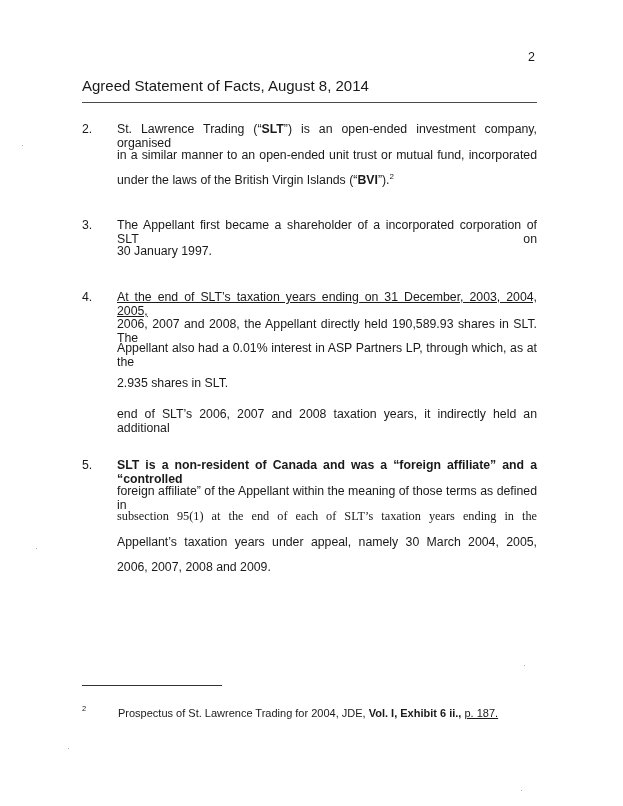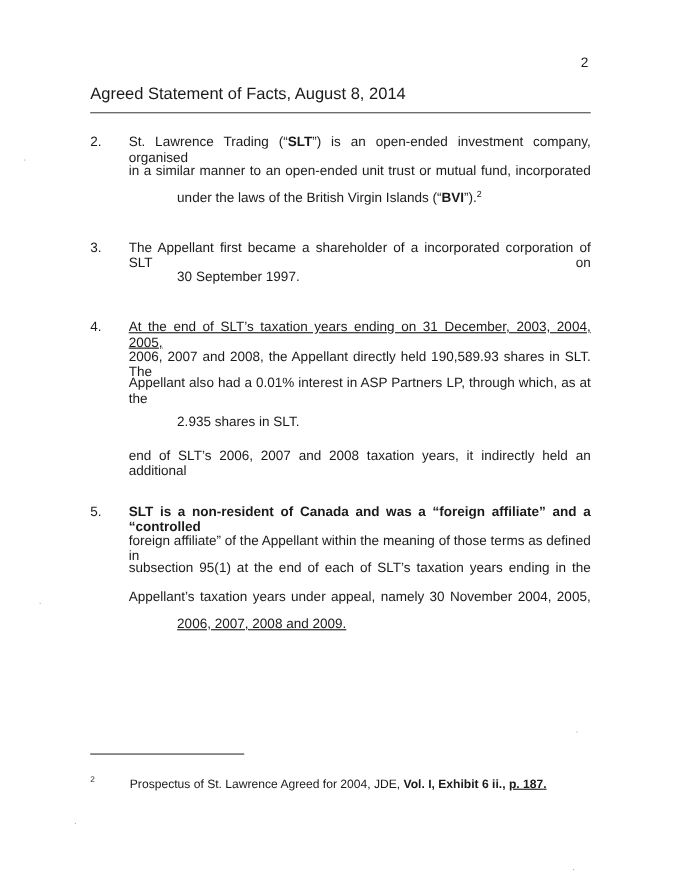--- a/index.html
+++ b/index.html
@@ -49,21 +49,20 @@
     .para .line {
       position: absolute;
       left: 35px;
       width: 420px;
       white-space: nowrap;
       text-align: justify;
       text-align-last: justify;
     }
     .para .line.last {
       text-align-last: left;
-      margin-left: 44px;
     }
     .fnref {
       font-size: 8px;
       vertical-align: super;
       line-height: 0;
     }
     b { font-weight: bold; }
     .footnote-rule {
       position: absolute;
       top: 685px;
@@ -86,21 +85,21 @@
       font-size: 7.5px;
     }
     .footnote .fn-text {
       position: absolute;
       left: 36px;
       top: 0;
       white-space: nowrap;
     }
     .footnote .fn-u {
       text-decoration: underline;
-      font-weight: bold;
+      font-weight: normal;
     }
     .speck {
       position: absolute;
       width: 1px;
       height: 1px;
       background: #aaa;
     }
   </style>
 </head>
 <body>
@@ -112,43 +111,43 @@
 
   <div class="para" style="top:122px;">
       <span class="num">2.</span>
       <div class="line" style="top: 0px; white-space: normal;"><span>St. Lawrence Trading (“</span><b>SLT</b><span>”) is an open-ended investment company, organised</span></div>
       <div class="line" style="top: 10px; white-space: normal; margin-top: 16px;"><span>in a similar manner to an open-ended unit trust or mutual fund, incorporated</span></div>
       <div class="line last" style="top: 51px;"><span>under the laws of the British Virgin Islands (“</span><b>BVI</b><span>”).</span><span class="fnref">2</span></div>
     </div>
   <div class="para" style="top:218px;">
       <span class="num">3.</span>
       <div class="line" style="top: 0px; white-space: normal;"><span>The Appellant first became a shareholder of a incorporated corporation of SLT on</span></div>
-      <div class="line last" style="top: 25.5px;"><span>30 September 1997.</span></div>
+      <div class="line last" style="top: 25.5px;"><span>30 January 1997.</span></div>
     </div>
   <div class="para" style="top:290px;">
       <span class="num">4.</span>
       <div class="line" style="top: 0px; white-space: normal; text-decoration: underline;"><span>At the end of SLT’s taxation years ending on 31 December, 2003, 2004, 2005,</span></div>
       <div class="line" style="top: 27px; white-space: normal;"><span>2006, 2007 and 2008, the Appellant directly held 190,589.93 shares in SLT. The</span></div>
       <div class="line" style="top: 51px; white-space: normal;"><span>Appellant also had a 0.01% interest in ASP Partners LP, through which, as at the</span></div>
       <div class="line" style="top: 76.5px; white-space: normal; margin-top: 40px;"><span>end of SLT’s 2006, 2007 and 2008 taxation years, it indirectly held an additional</span></div>
       <div class="line last" style="top: 86px;"><span>2.935 shares in SLT.</span></div>
     </div>
   <div class="para" style="top:458px;">
       <span class="num">5.</span>
       <div class="line" style="top: 0px; white-space: normal; font-weight: bold;"><span>SLT is a non-resident of Canada and was a “foreign affiliate” and a “controlled</span></div>
       <div class="line" style="top: 25.5px; white-space: normal;"><span>foreign affiliate” of the Appellant within the meaning of those terms as defined in</span></div>
-      <div class="line" style="top: 51px; white-space: normal;"><span>subsection 95(1) at the end of each of SLT’s taxation years ending in the</span></div>
-      <div class="line" style="top: 76.5px; white-space: normal;"><span>Appellant’s taxation years under appeal, namely 30 November 2004, 2005,</span></div>
-      <div class="line last" style="top: 102px; text-decoration: underline;"><span>2006, 2007, 2008 and 2009.</span></div>
+      <div class="line" style="top: 51px; white-space: normal; font-family: Liberation Serif, serif;"><span>subsection 95(1) at the end of each of SLT’s taxation years ending in the</span></div>
+      <div class="line" style="top: 76.5px; white-space: normal;"><span>Appellant’s taxation years under appeal, namely 30 March 2004, 2005,</span></div>
+      <div class="line last" style="top: 102px;"><span>2006, 2007, 2008 and 2009.</span></div>
     </div>
 
   <div class="footnote-rule"></div>
   <div class="footnote">
     <span class="fn-mark">2</span>
-    <span class="fn-text"><span>Prospectus of St. Lawrence Agreed for 2004, JDE, </span><b>Vol. I, Exhibit 6 ii., </b><span class="fn-u">p. 187</span><span class="fn-u">.</span></span>
+    <span class="fn-text"><span>Prospectus of St. Lawrence Trading for 2004, JDE, </span><b>Vol. I, Exhibit 6 ii., </b><span class="fn-u">p. 187</span><span class="fn-u">.</span></span>
   </div>
 
   <div class="speck" style="top:145px;left:22px;"></div>
   <div class="speck" style="top:548px;left:36px;"></div>
   <div class="speck" style="top:665px;left:524px;"></div>
   <div class="speck" style="top:748px;left:68px;"></div>
   <div class="speck" style="top:790px;left:521px;"></div>
 </div>
 
 </body></html>

